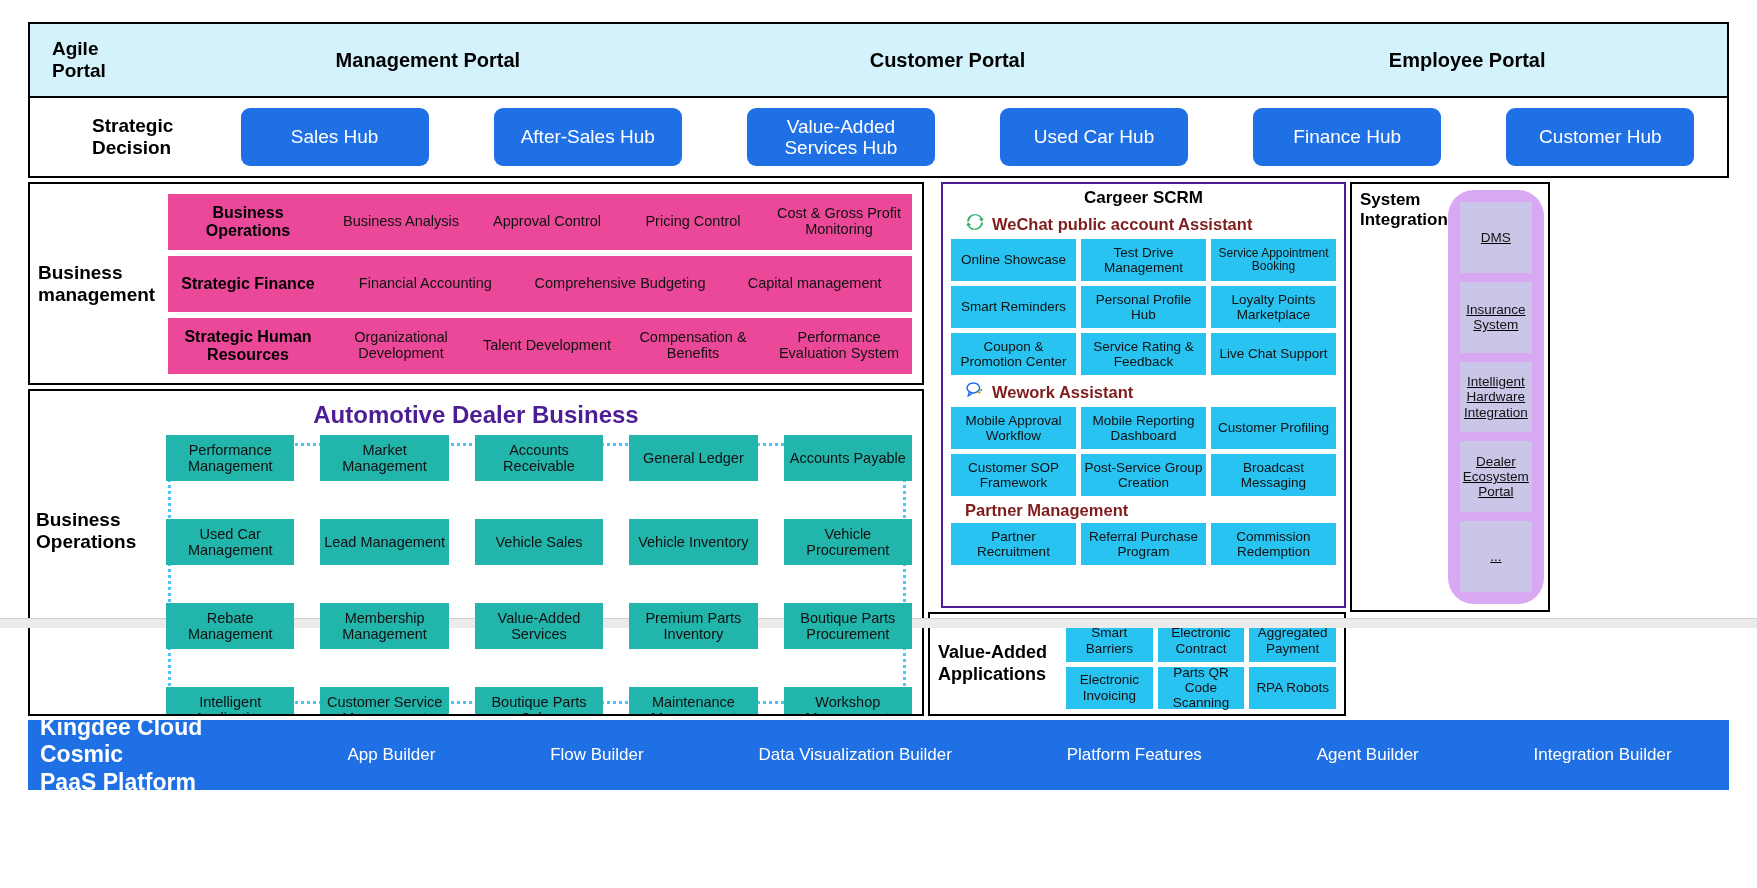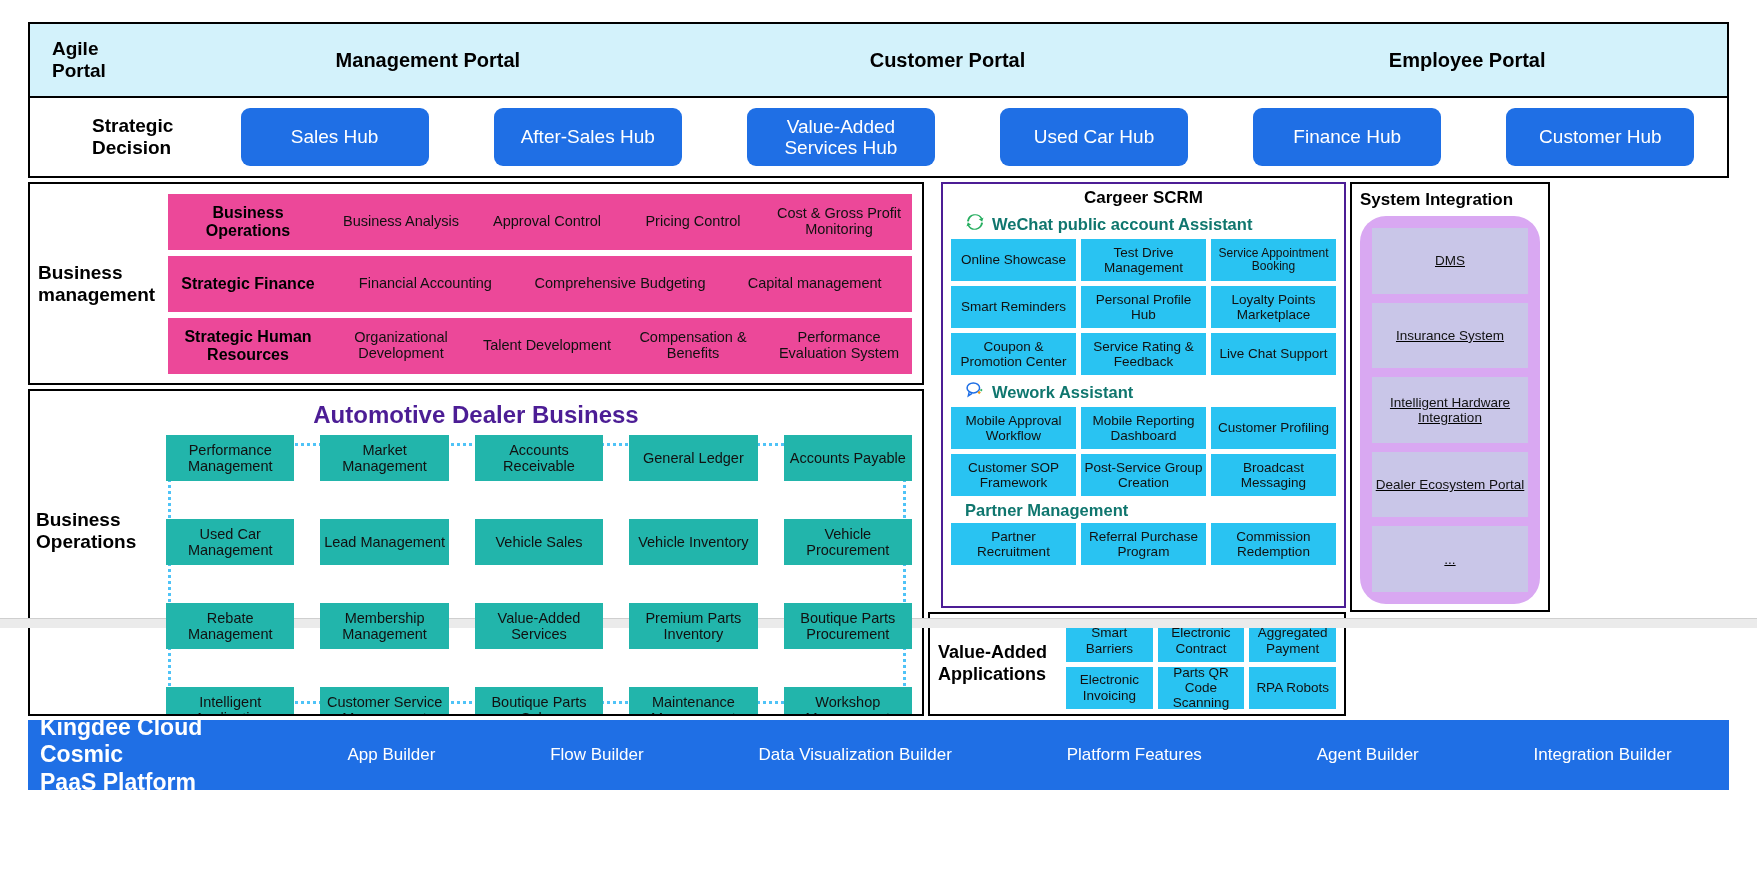--- a/index.html
+++ b/index.html
@@ -101,39 +101,39 @@
 
   
   .scrm-col { width: 418px; display: flex; flex-direction: column; gap: 4px; }
   .scrm {
     border: 2px solid #4c1d95; background: #fff; flex: 1; padding: 4px 8px 6px 8px;
     display: flex; flex-direction: column; margin-left: 13px;
   }
   .scrm-title { text-align: center; font-weight: bold; font-size: 17px; color: #000; margin-bottom: 2px; }
   .sub-head {
     display: flex; align-items: center; gap: 7px;
-    font-weight: bold; font-size: 16.5px; color: #0f766e; margin: 2px 0 3px 14px;
+    font-weight: bold; font-size: 16.5px; color: #7f1d1d; margin: 2px 0 3px 14px;
   }
   .sub-head.plain { margin-left: 14px; }
   .tgrid { display: grid; grid-template-columns: repeat(3, 1fr); gap: 5px; margin-bottom: 3px; }
   .ctile { background: #29c3f2; color: #111; font-size: 13.5px; height: 42px; }
   .ctile.sm { font-size: 12px; }
 
   
   .vaa {
     border: 2px solid #000; background: #fff; height: 104px;
     display: flex; align-items: center; padding: 5px 8px;
   }
   .vaa-label { width: 128px; font-weight: bold; font-size: 18px; color: #000; line-height: 1.2; }
   .vaa-grid { flex: 1; display: grid; grid-template-columns: repeat(3, 1fr); gap: 5px; }
 
   
   .sysint {
     width: 200px; border: 2px solid #000; background: #fff;
-    padding: 6px 8px; display: flex; flex-direction: column;
+    padding: 6px 8px; display: flex; flex-direction: row;
     height: 430px;
   }
   .sysint-title { font-weight: bold; font-size: 17px; color: #000; margin-bottom: 6px; }
   .sysint-pod {
     flex: 1; background: #d9a8f2; border-radius: 26px;
     padding: 12px 12px; display: flex; flex-direction: column; gap: 9px; text-decoration: underline;
   }
   .sysint-item {
     background: #c9c6e8; color: #111; font-size: 13.5px; flex: 1;
   }

